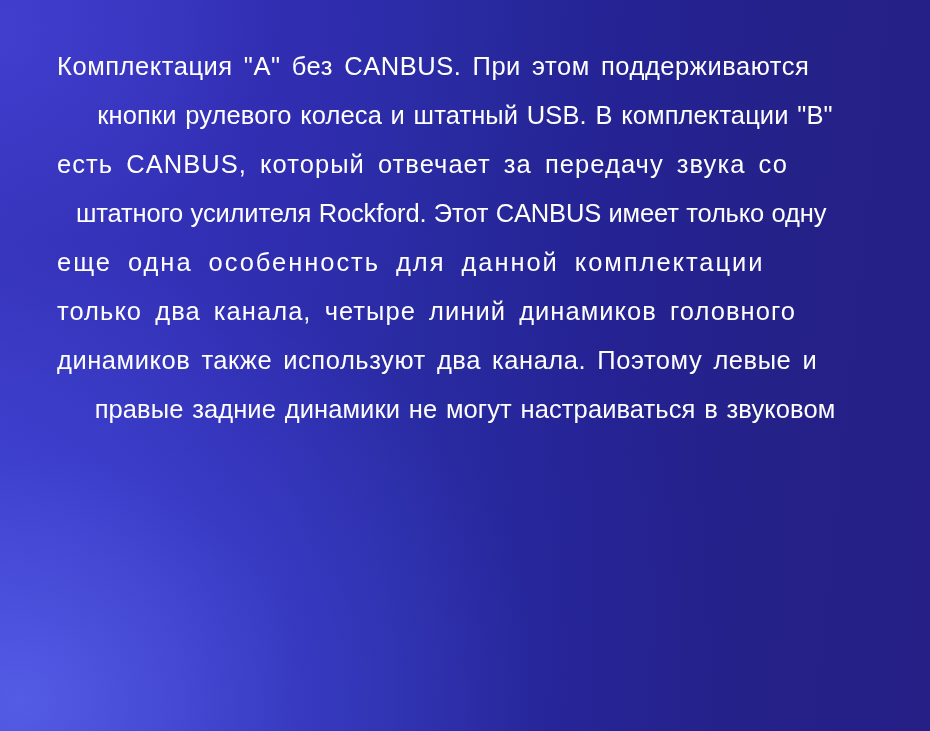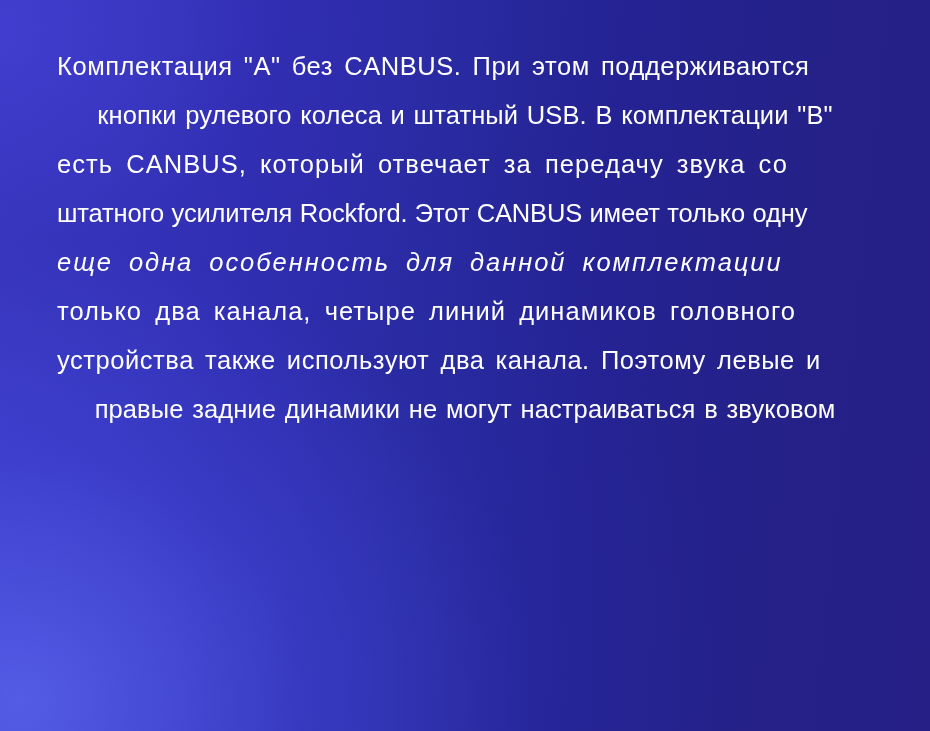--- a/index.html
+++ b/index.html
@@ -59,25 +59,25 @@
     line-height: 49px;
     font-size: 25.5px;
     font-weight: 400;
     white-space: nowrap;
     color: #ffffff;
     letter-spacing: 0;
     text-rendering: optimizeLegibility;
   }
 
   
-  .line.t-tight   { letter-spacing: -0.15px; word-spacing: 0.5px; }
+  .line.t-tight   { letter-spacing: -0.15px; word-spacing: 0.5px; margin-left: 19px; }
   .line.t-normal  { letter-spacing: 0.1px;   word-spacing: 1.5px; text-align: center; }
   .line.t-loose   { letter-spacing: 0.55px;  word-spacing: 3.5px; }
   .line.t-looser  { letter-spacing: 1.05px;  word-spacing: 5px; }
-  .line.t-widest  { letter-spacing: 1.95px;  word-spacing: 7px; font-style: italic; }
+  .line.t-widest  { letter-spacing: 1.95px;  word-spacing: 7px; }
   .line.t-last    { letter-spacing: 0.1px;   word-spacing: 1.5px; }
 </style>
 </head>
 <body>
 
 <div class="slide">
 
   <div class="text-body">
 
     <span class="line t-loose">Комплектация "А" без CANBUS. При этом поддерживаются</span>
@@ -89,20 +89,20 @@
     <span class="line t-tight">штатного усилителя Rockford. Этот CANBUS имеет только одну</span>
 
 
 
 
     <span class="line t-widest">еще одна особенность для данной комплектации</span>
 
 
     <span class="line t-looser">только два канала, четыре линий динамиков головного</span>
 
-    <span class="line t-loose">устройства также используют два канала. Поэтому левые и</span>
+    <span class="line t-loose">динамиков также используют два канала. Поэтому левые и</span>
 
     <span class="line t-normal">правые задние динамики не могут настраиваться в звуковом</span>
 
 
   </div>
 
 </div>
 
 </body></html>

